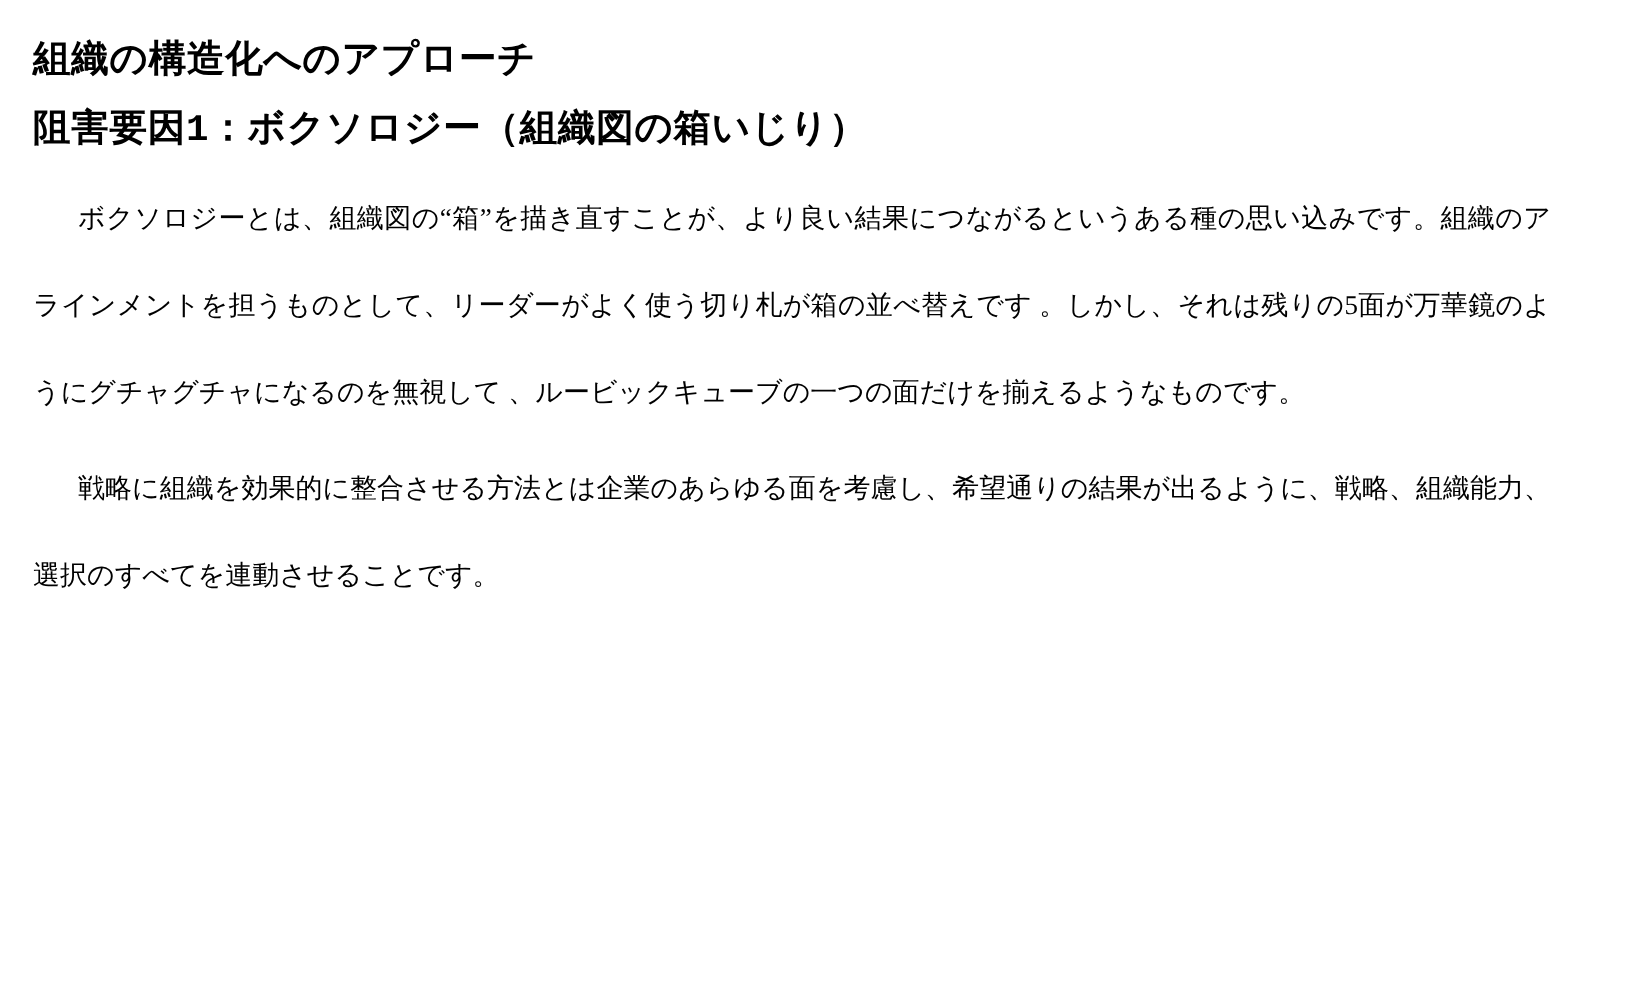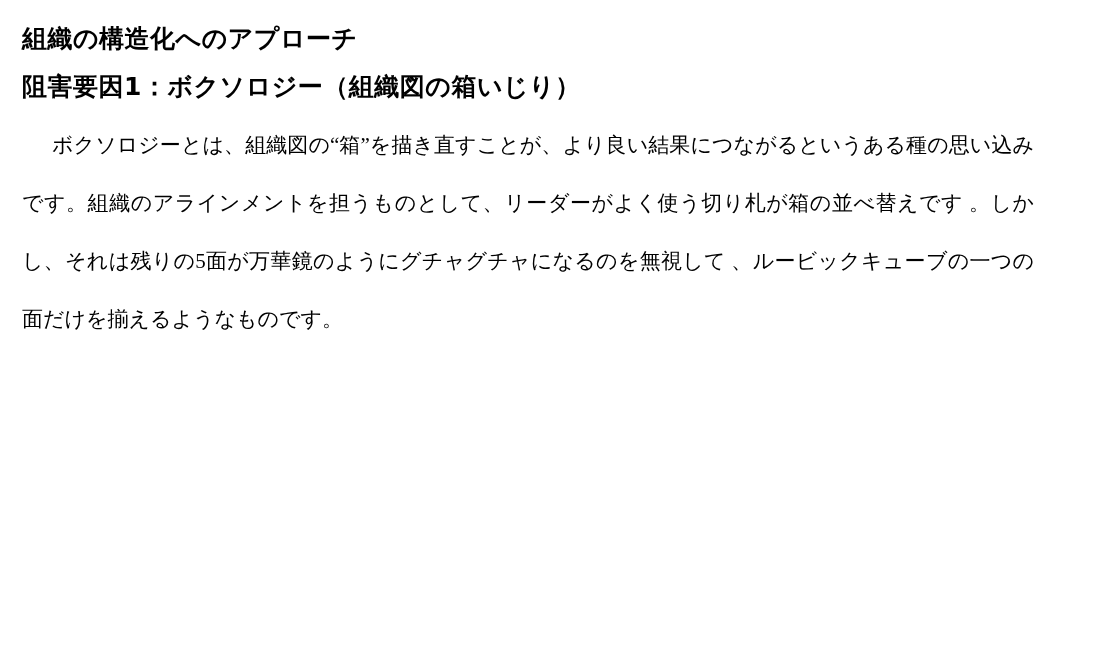--- a/index.html
+++ b/index.html
@@ -25,24 +25,25 @@
     font-family: "DejaVu Sans", sans-serif;
     font-weight: bold;
     font-size: 25px;
     line-height: 1.35;
     letter-spacing: 0.5px;
     margin: 0 0 14px 0;
   }
   .heading.sub {
     margin-top: 10px;
     margin-bottom: 12px;
+    font-family: Liberation Mono, monospace;
   }
   .body-para {
     font-family: "Liberation Serif", serif;
-    font-size: 21px;
+    font-size: 18px;
     line-height: 58px;
     text-align: justify;
     text-justify: inter-ideograph;
     margin: 0;
     text-indent: 30px;
   }
   .spacer-sm { height: 6px; }
 </style>
 </head>
 <body>
@@ -51,14 +52,15 @@
 
   <h1 class="heading">組織の構造化へのアプローチ</h1>
 
   <h2 class="heading sub">阻害要因1：ボクソロジー（組織図の箱いじり）</h2>
 
   <p class="body-para">ボクソロジーとは、組織図の“箱”を描き直すことが、より良い結果につながるというある種の思い込みです。組織のアラインメントを担うものとして、リーダーがよく使う切り札が箱の並べ替えです 。しかし、それは残りの5面が万華鏡のようにグチャグチャになるのを無視して 、ルービックキューブの一つの面だけを揃えるようなものです。</p>
 
   <div class="spacer-sm"></div>
 
 
+  <p class="body-para">戦略に組織を効果的に整合させる方法とは企業のあらゆる面を考慮し、希望通りの結果が出るように、戦略、組織能力、選択のすべてを連動させることです。</p>
 
 </div>
 
 </body></html>

